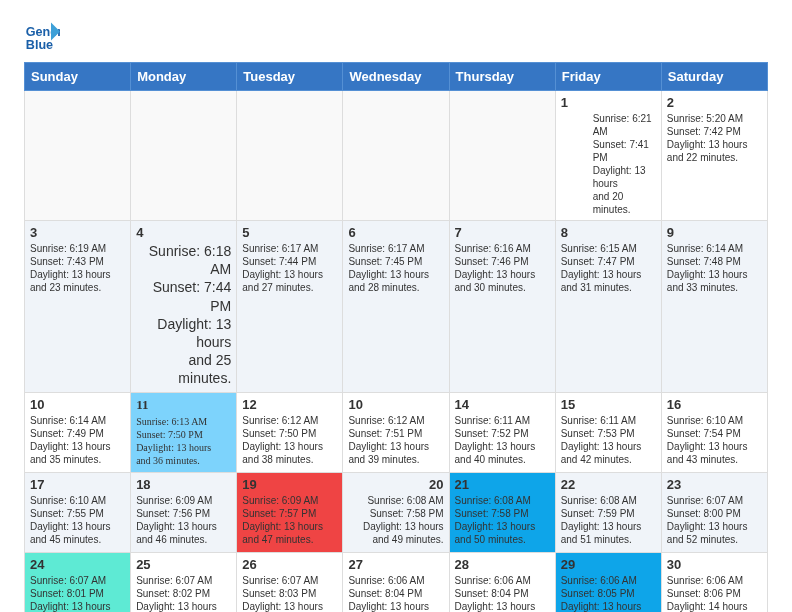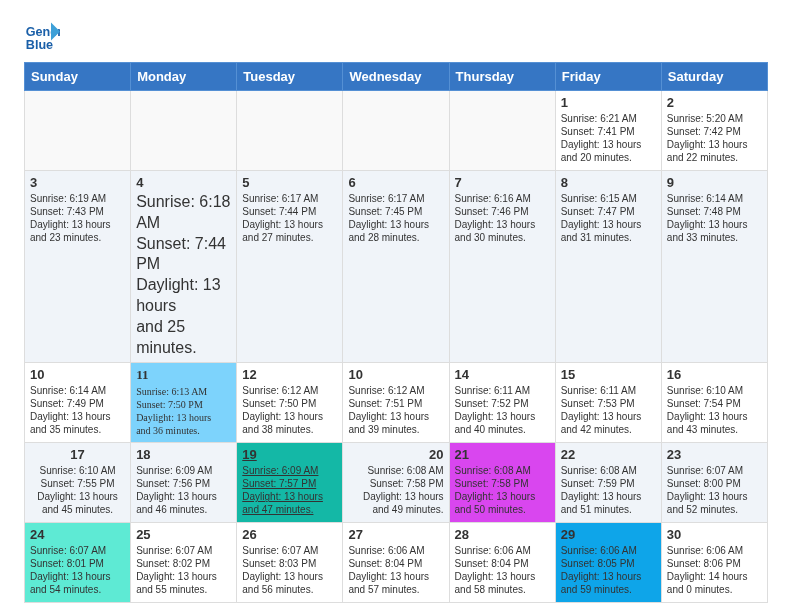--- a/index.html
+++ b/index.html
@@ -88,21 +88,21 @@
     </thead>
     <tbody id="cal-body">
     <tr>
           <td class="empty"></td>
           <td class="empty"></td>
           <td class="empty"></td>
           <td class="empty"></td>
           <td class="empty"></td>
           <td style="background: rgb(255, 255, 255);">
             <span class="day-num">1</span>
-            <div style="white-space: pre-line; font-size: 10px; line-height: 1.3;">Sunrise: 6:21 AM
+            <div style="white-space: pre-line; font-size: 10px; line-height: 1.3; margin-left: 32px;">Sunrise: 6:21 AM
 Sunset: 7:41 PM
 Daylight: 13 hours
 and 20 minutes.</div>
           </td>
           <td style="background: rgb(255, 255, 255);">
             <span class="day-num">2</span>
             <div style="white-space: pre-line; font-size: 10px; line-height: 1.3;">Sunrise: 5:20 AM
 Sunset: 7:42 PM
 Daylight: 13 hours
 and 22 minutes.</div>
@@ -111,21 +111,21 @@
         <tr>
           <td style="background: rgb(240, 244, 249);">
             <span class="day-num">3</span>
             <div style="white-space: pre-line; font-size: 10px; line-height: 1.3;">Sunrise: 6:19 AM
 Sunset: 7:43 PM
 Daylight: 13 hours
 and 23 minutes.</div>
           </td>
           <td style="background: rgb(240, 244, 249);">
             <span class="day-num">4</span>
-            <div style="white-space: pre-line; font-size: 16px; line-height: 1.3;">Sunrise: 6:18 AM
+            <div style="white-space: pre-line; font-size: 14px; line-height: 1.3; text-align: right;">Sunrise: 6:18 AM
 Sunset: 7:44 PM
 Daylight: 13 hours
 and 25 minutes.</div>
           </td>
           <td style="background: rgb(240, 244, 249);">
             <span class="day-num">5</span>
             <div style="white-space: pre-line; font-size: 10px; line-height: 1.3;">Sunrise: 6:17 AM
 Sunset: 7:44 PM
 Daylight: 13 hours
 and 27 minutes.</div>
@@ -204,49 +204,49 @@
           </td>
           <td style="background: rgb(255, 255, 255);">
             <span class="day-num">16</span>
             <div style="white-space: pre-line; font-size: 10px; line-height: 1.3;">Sunrise: 6:10 AM
 Sunset: 7:54 PM
 Daylight: 13 hours
 and 43 minutes.</div>
           </td>
         </tr>
         <tr>
-          <td style="background: rgb(240, 244, 249); text-align: center;">
+          <td style="background: rgb(240, 244, 249);">
             <span class="day-num">17</span>
             <div style="white-space: pre-line; font-size: 10px; line-height: 1.3;">Sunrise: 6:10 AM
 Sunset: 7:55 PM
 Daylight: 13 hours
 and 45 minutes.</div>
           </td>
           <td style="background: rgb(240, 244, 249);">
             <span class="day-num">18</span>
             <div style="white-space: pre-line; font-size: 10px; line-height: 1.3;">Sunrise: 6:09 AM
 Sunset: 7:56 PM
 Daylight: 13 hours
 and 46 minutes.</div>
           </td>
-          <td style="background: #14b8a6; text-decoration: underline;">
+          <td style="background: #ef4444;">
             <span class="day-num">19</span>
             <div style="white-space: pre-line; font-size: 10px; line-height: 1.3;">Sunrise: 6:09 AM
 Sunset: 7:57 PM
 Daylight: 13 hours
 and 47 minutes.</div>
           </td>
           <td style="background: rgb(240, 244, 249); text-align: right;">
             <span class="day-num">20</span>
             <div style="white-space: pre-line; font-size: 10px; line-height: 1.3;">Sunrise: 6:08 AM
 Sunset: 7:58 PM
 Daylight: 13 hours
 and 49 minutes.</div>
           </td>
-          <td style="background: #d946ef;">
+          <td style="background: #0ea5e9;">
             <span class="day-num">21</span>
             <div style="white-space: pre-line; font-size: 10px; line-height: 1.3;">Sunrise: 6:08 AM
 Sunset: 7:58 PM
 Daylight: 13 hours
 and 50 minutes.</div>
           </td>
           <td style="background: rgb(240, 244, 249);">
             <span class="day-num">22</span>
             <div style="white-space: pre-line; font-size: 10px; line-height: 1.3;">Sunrise: 6:08 AM
 Sunset: 7:59 PM

